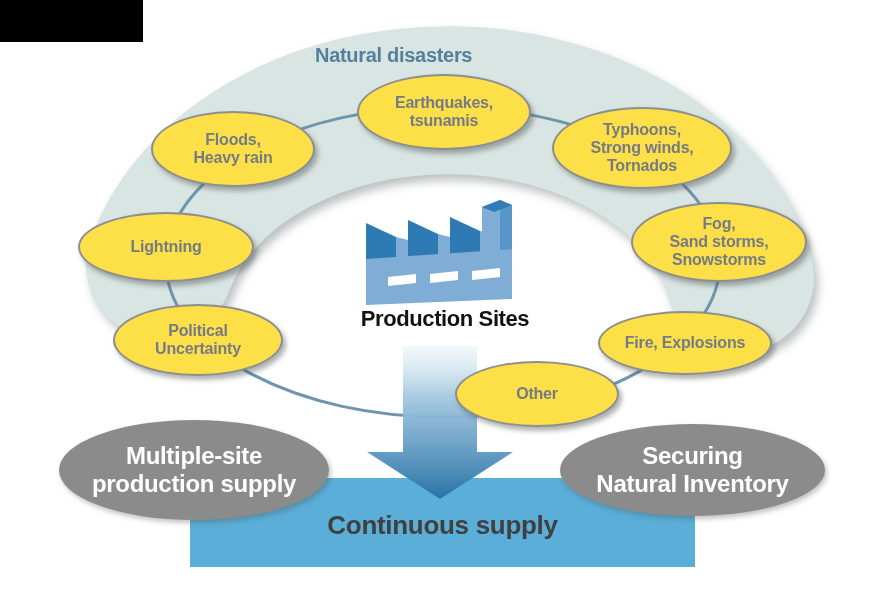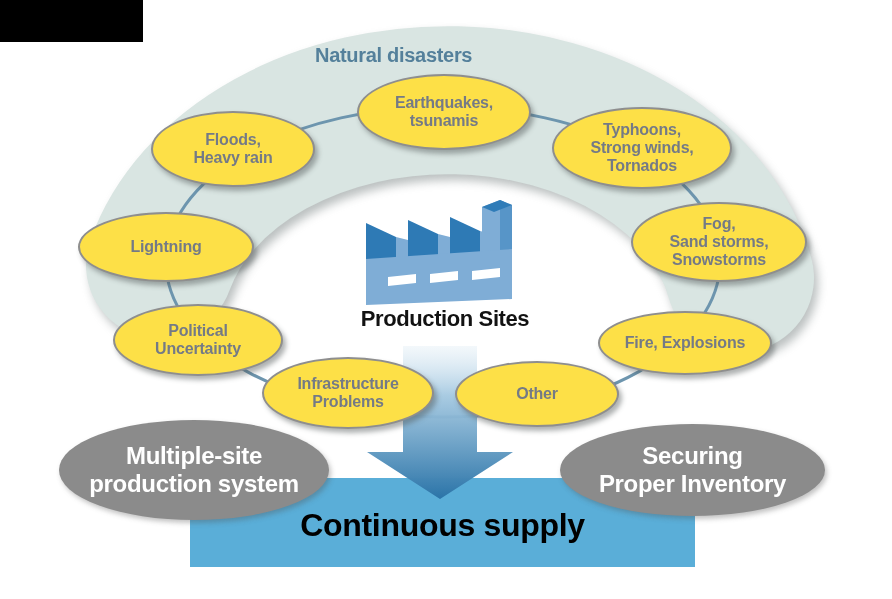--- a/index.html
+++ b/index.html
@@ -15,21 +15,21 @@
   
   .diagram-title{
     left:315px;top:44px;width:260px;text-align:left;z-index:2;
     font-size:20px;letter-spacing:-0.3px;color:#54809b;
   }
   
   .supply-bar{
     left:190px;top:478px;width:505px;height:89px;background:#5aaed8;z-index:2;
     display:flex;align-items:center;justify-content:center;
   }
-  .supply-bar-label{color:#000000;font-size:32px;letter-spacing:-0.3px;margin-top:6px;}
+  .supply-bar-label{color:#404040;font-size:26px;letter-spacing:-0.3px;margin-top:6px;}
   
   #arrow-svg{left:0;top:0;width:892px;height:599px;z-index:3;pointer-events:none;}
   
   .bubble{
     border:2px solid #8e8e8e;border-radius:50%;background:#fde047;
     box-shadow:3px 4px 5px rgba(75,82,82,0.45);
     display:flex;align-items:center;justify-content:center;text-align:center;
     z-index:4;color:#747a86;font-size:16px;line-height:1.13;
     letter-spacing:-0.2px;white-space:pre-line;
   }
@@ -109,24 +109,20 @@
 Sand storms,
 Snowstorms</span>
   </div>
   <div class="abs bubble b-political">
     <span>Political
 Uncertainty</span>
   </div>
   <div class="abs bubble b-fire">
     <span>Fire, Explosions</span>
   </div>
-  <div class="abs bubble b-infrastructure">
-    <span>Infrastructure
-Problems</span>
-  </div>
   <div class="abs bubble b-other">
     <span>Other</span>
   </div>
 
   <svg id="factory-svg" class="abs" viewBox="0 0 176 112" xmlns="http://www.w3.org/2000/svg">
 
     <polygon points="124,14 142,7 142,64 124,68" fill="#7fadd6"></polygon>
     <polygon points="142,7 154,12 154,60 142,64" fill="#5795c8"></polygon>
     <polygon points="124,14 142,7 154,12 136,19" fill="#2f7cb8"></polygon>
 
@@ -141,20 +137,20 @@
     <polygon points="8,66 154,56 154,106 8,112" fill="#7fadd6"></polygon>
 
     <polygon points="30,84 58,81 58,90 30,93" fill="#ffffff"></polygon>
     <polygon points="72,81 100,78 100,87 72,90" fill="#ffffff"></polygon>
     <polygon points="114,78 142,75 142,84 114,87" fill="#ffffff"></polygon>
   </svg>
   <div class="abs production-label">Production Sites</div>
 
   <div class="abs solution left">
     <span>Multiple-site
-production system</span>
+production supply</span>
   </div>
   <div class="abs solution right">
     <span>Securing
-Proper Inventory</span>
+Natural Inventory</span>
   </div>
 
 </div>
 
 </body></html>

